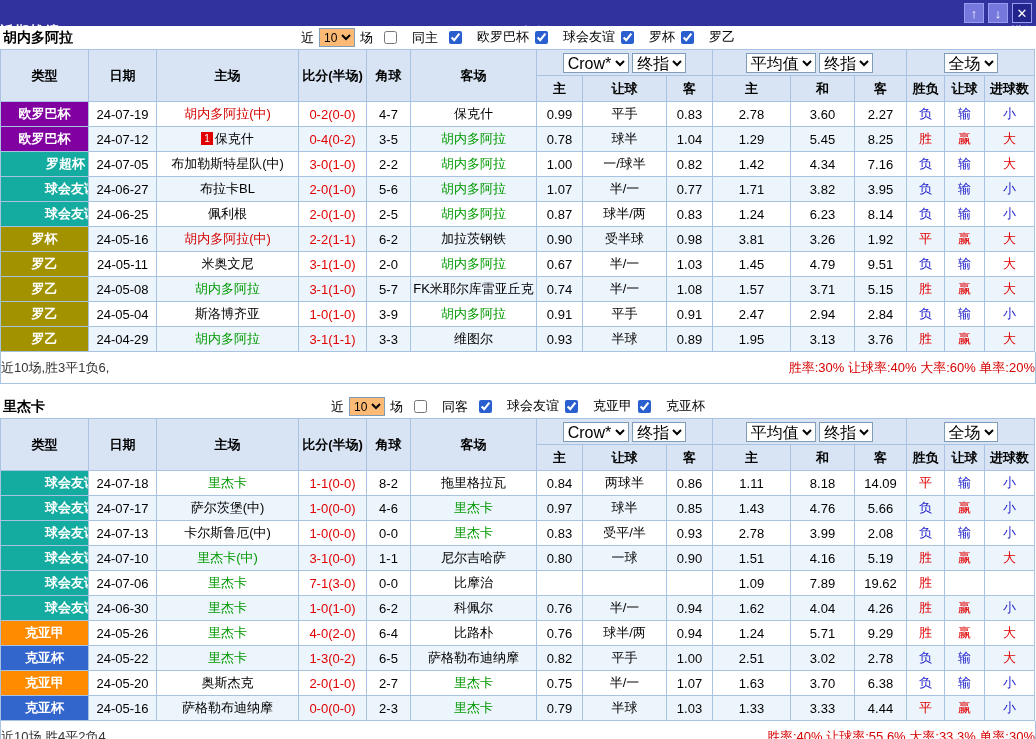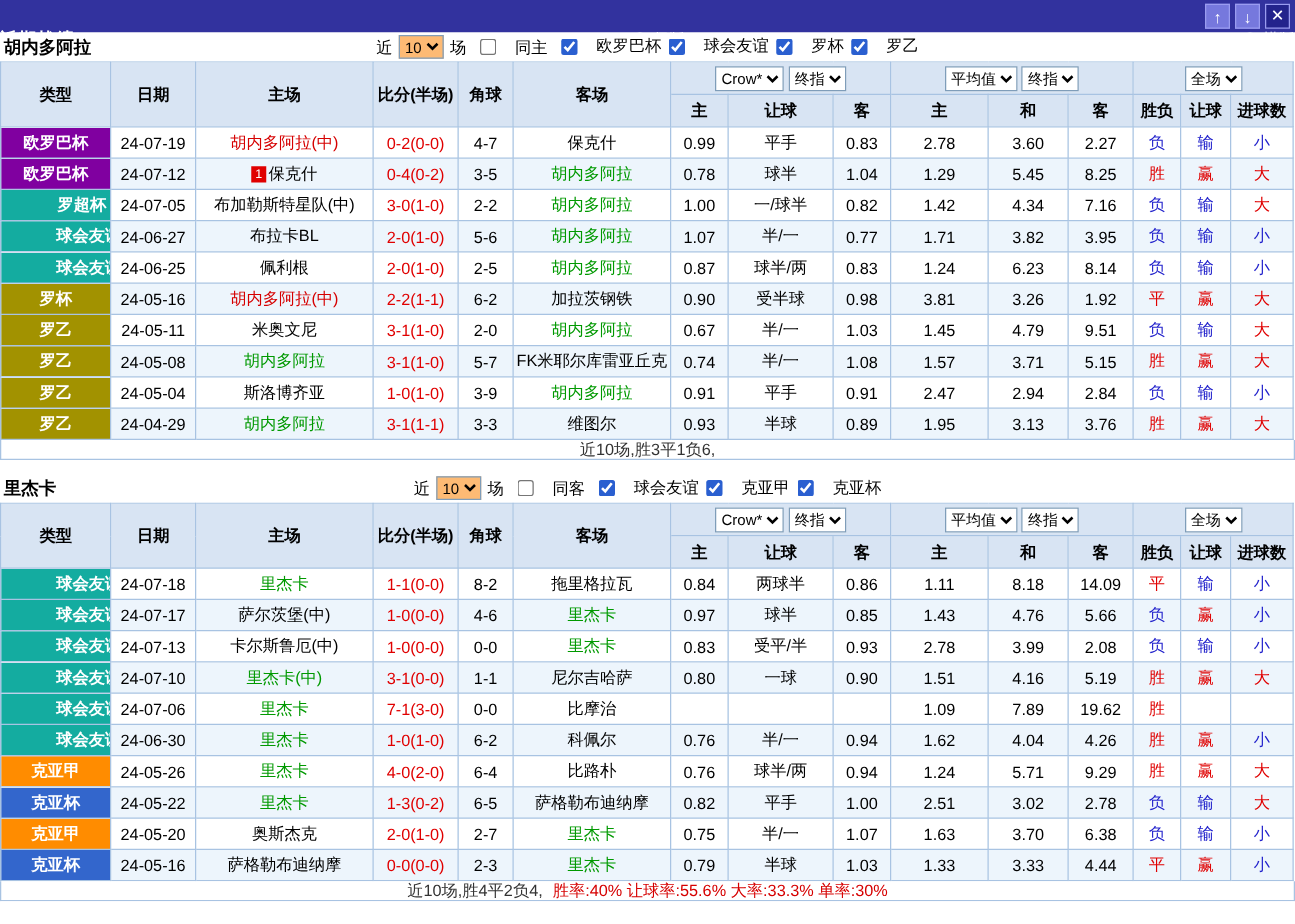--- a/index.html
+++ b/index.html
@@ -39,38 +39,38 @@
   .cb{ display:inline-flex; align-items:center; gap:15px; margin-left:6px; cursor:pointer; }
   .cb input{ width:13px; height:13px; accent-color:#2a5fd0; }
   
   table{ border-collapse:collapse; width:932px; table-layout:fixed; }
   th, td{
     border:1px solid #a8c3e2; text-align:center; font-size:13px; height:25px;
     padding:0 2px; overflow:hidden; white-space:nowrap;
   }
   thead th{ background:#d8e4f3; font-weight:bold; color:#000; height:26px; }
   tbody tr:nth-child(even){ background:#edf5fc; }
-  .hd-select{ font-size:12px; height:20px; border:1px solid #7f9db9; background:#fff; max-width:72px; }
+  .hd-select{ font-size:16px; height:20px; border:1px solid #7f9db9; background:#fff; max-width:72px; }
   td.lg{ color:#fff; font-weight:bold; }
   .lg-purple{ background:#8000a0; }
   .lg-teal{ background:#14aca0;padding-left:44px; }
   .lg-olive{ background:#a29200; }
   .lg-orange{ background:#ff8c00; }
   .lg-blue{ background:#3366cc; }
   .t-red{ color:#d60000; }
   .t-green{ color:#009900; }
   td.score{ color:#e00000; }
   .res-red{ color:#e00000; }
   .res-blue{ color:#2222cc; }
   .badge{
     display:inline-block; background:#e00000; color:#fff; font-size:10px;
     line-height:13px; padding:0 3px; margin-right:2px; vertical-align:1px;
   }
   .summary{
-    height:16px; display:flex; align-items:center; justify-content:center; gap:8px;
+    height:32px; display:flex; align-items:center; justify-content:space-between; gap:8px;
     font-size:13px; border:1px solid #a8c3e2; border-top:none; background:#fff;
   }
   .sum-pre{ color:#333; }
   .sum-stats{ color:#d60000; }
 </style>
 </head>
 <body>
 
 <div class="topbar">
   <div class="topbar-center">
@@ -333,20 +333,21 @@
           <td>3.13</td>
           <td>3.76</td>
           <td class="res-red">胜</td>
           <td class="res-red">赢</td>
           <td class="res-red">大</td>
         </tr>
       </tbody>
   </table>
   <div class="summary">
     <span class="sum-pre">近10场,胜3平1负6,</span>
+    <span class="sum-stats">胜率:30% 让球率:40% 大率:60% 单率:20%</span>
   </div>
 </div>
 
 <div class="panel">
   <div class="filter-row">
     <span class="team-name">里杰卡</span>
     <span>近</span>
     <select><option>10</option></select>
     <span>场</span>
     <label class="cb">

